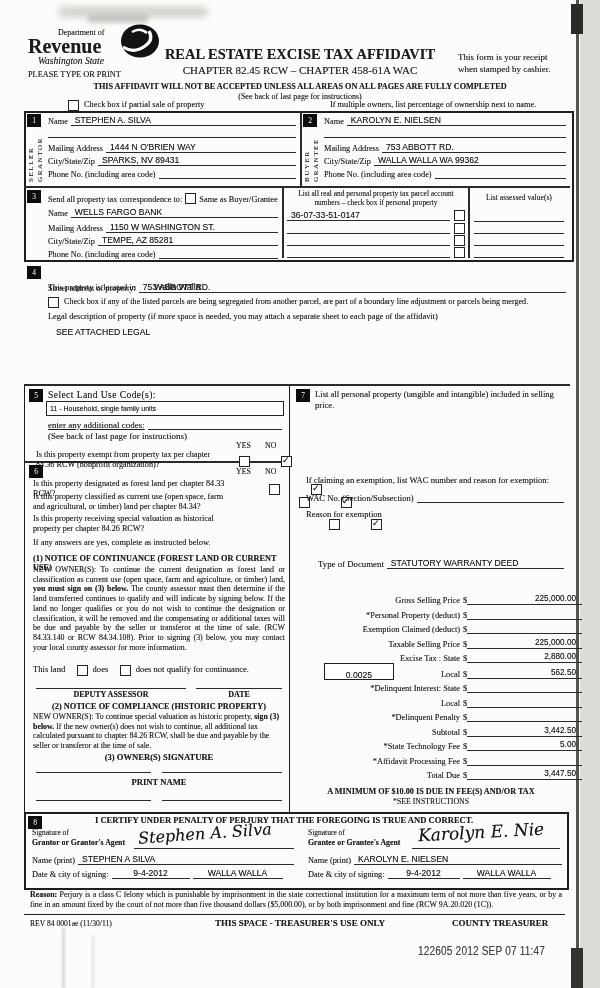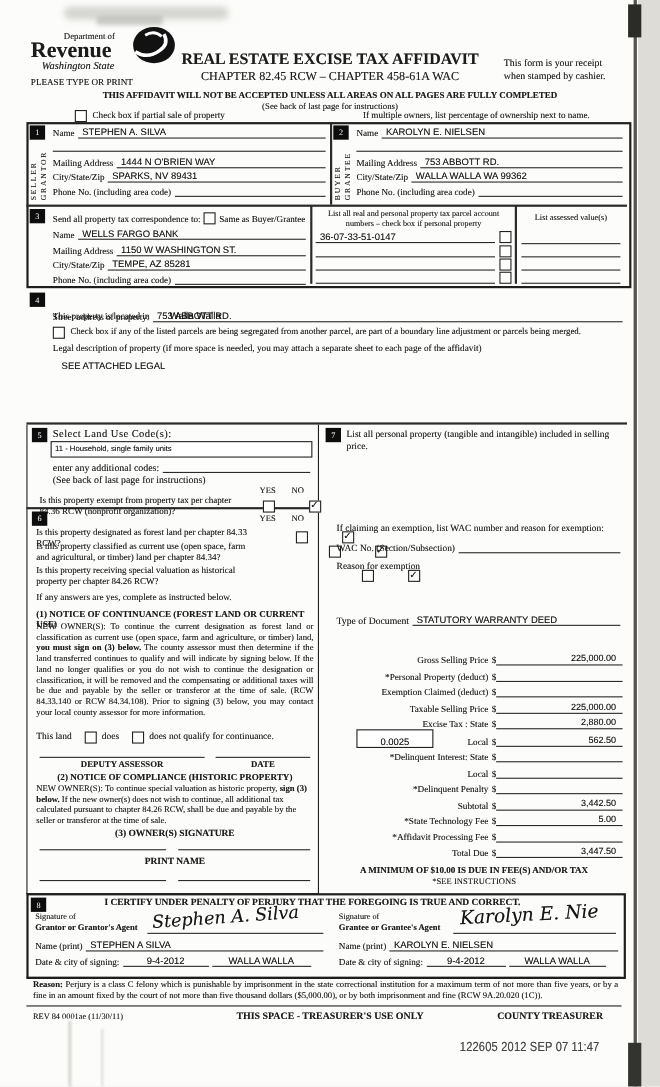--- a/index.html
+++ b/index.html
@@ -18,21 +18,21 @@
       vertical-align:middle;position:relative;}
   .cb.checked::after{content:"\2713";position:absolute;left:0px;top:-2px;font-size:9px;color:#111;}
   .frow{display:flex;align-items:flex-end;position:absolute;left:0;right:0;}
   .lbl{font-size:8.3px;white-space:nowrap;}
   .fill{flex:1;border-bottom:1px solid #2a2a2a;margin-left:3px;font-size:8.6px;line-height:10px;}
   .fill .val{padding-left:4px;}
   .vlabel{writing-mode:vertical-rl;transform:rotate(180deg);font-size:7px;letter-spacing:1.6px;
           color:#222;font-family:"Liberation Serif",serif;}
   .line{background:#2a2a2a;}
   .para{font-size:7.9px;line-height:9.7px;text-align:justify;}
-  .feerow{display:flex;align-items:flex-end;position:absolute;left:0;width:270px;}
+  .feerow{display:flex;align-items:flex-end;position:absolute;left:16px;width:270px;}
   .feelbl{width:148px;text-align:right;font-size:8.4px;white-space:nowrap;}
   .feedollar{font-size:8.4px;margin-left:3px;}
   .feeline{flex:1;border-bottom:1px solid #2a2a2a;text-align:right;font-size:8.2px;line-height:10px;}
   .feeline .val{padding-right:6px;}
   .sig{font-family:"DejaVu Serif",serif;font-style:italic;color:#141414;}
   .smalltext{font-size:7.5px;}
   .fuzz{text-shadow:0 0 0.5px rgba(20,20,20,0.45);}
 </style>
 </head>
 <body>
@@ -228,21 +228,21 @@
   <div class="abs" style="left:24px;top:386px;width:264px;height:426px;border-left:1.5px solid #1e1e1e;border-right:1.5px solid #1e1e1e;border-bottom:1.5px solid #1e1e1e;"></div>
   <div class="abs line" style="left:24px;top:461px;width:265px;height:1.5px;"></div>
 
   
   <div class="abs numbox" style="left:29px;top:389px;">5</div>
   <div class="abs serif" style="left:48px;top:389px;font-size:9.6px;letter-spacing:0.4px;">Select Land Use Code(s):</div>
   <div class="abs" style="left:46px;top:401px;width:236px;height:13px;border:1.5px solid #222;background:#fff;">
     <span class="val" style="font-size:7px;padding-left:3px;line-height:13px;display:block;">11 - Household, single family units</span>
   </div>
   <div class="abs" style="left:48px;top:418px;width:234px;">
-    <div class="frow" style="position:relative;height:12px;">
+    <div class="frow" style="position:relative;height:12px;text-decoration:underline;">
       <span class="lbl" style="font-size:9px;">enter any additional codes:</span>
       <span class="fill"></span>
     </div>
   </div>
   <div class="abs serif" style="left:48px;top:431px;font-size:9px;">(See back of last page for instructions)</div>
   <div class="abs serif" style="left:236px;top:441px;font-size:7.8px;">YES</div>
   <div class="abs serif" style="left:265px;top:441px;font-size:7.8px;">NO</div>
   <div class="abs serif" style="left:36px;top:450px;width:190px;font-size:8.2px;line-height:9.6px;">Is this property exempt from property tax per chapter 84.36 RCW (nonprofit organization)?</div>
   <span class="abs cb" style="left:239px;top:451px;"></span>
   <span class="abs cb checked" style="left:266px;top:451px;"></span>
@@ -303,21 +303,21 @@
   <div class="abs serif" style="left:306px;top:475px;width:262px;font-size:8.6px;">If claiming an exemption, list WAC number and reason for exemption:</div>
   <div class="abs" style="left:306px;top:490px;width:258px;">
     <div class="frow" style="position:relative;height:13px;">
       <span class="lbl" style="font-size:8.6px;">WAC No. (Section/Subsection)</span>
       <span class="fill"></span>
     </div>
   </div>
   <div class="abs serif" style="left:306px;top:509px;font-size:8.6px;">Reason for exemption</div>
 
   <div class="abs" style="left:306px;top:556px;width:258px;">
-    <div class="frow" style="position:relative;height:13px;">
+    <div class="frow" style="position:relative;height:13px;margin-left:12px;">
       <span class="lbl" style="font-size:8.8px;">Type of Document</span>
       <span class="fill"><span class="val">STATUTORY WARRANTY DEED</span></span>
     </div>
   </div>
 
   
   <div class="abs" style="left:296px;top:592px;width:270px;">
     <div class="feerow" style="top:0px;height:13px;">
       <span class="feelbl">Gross Selling Price</span>
         <span class="feedollar">$</span>

